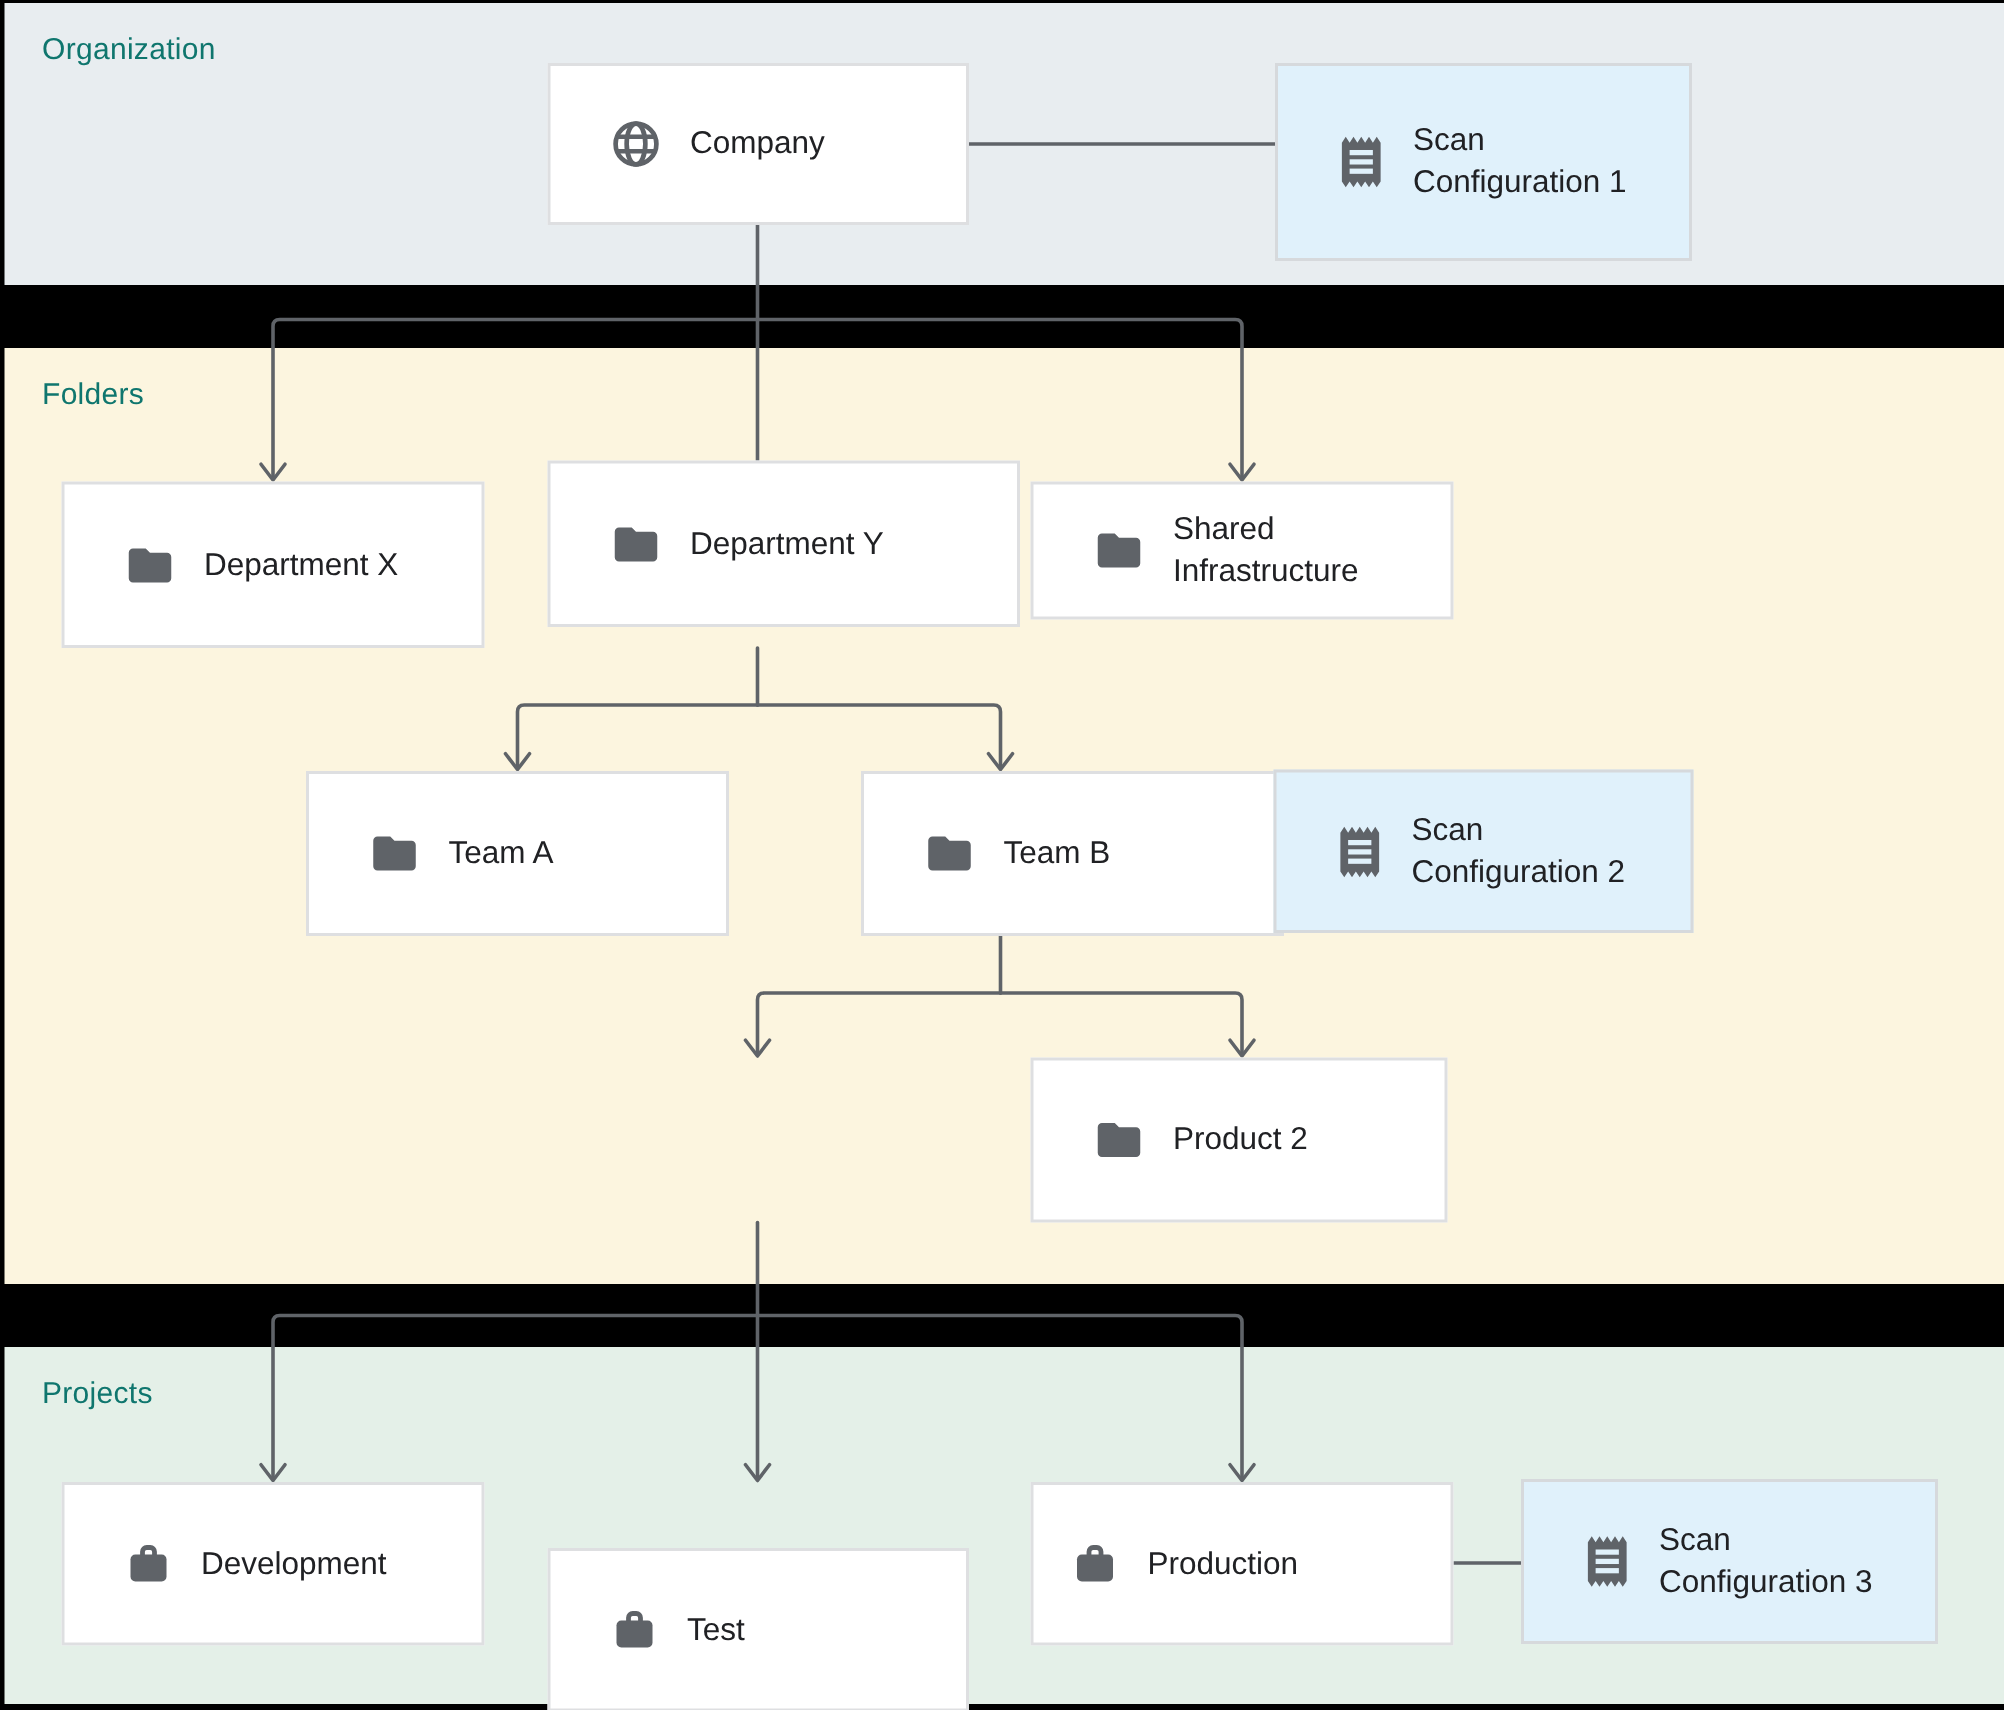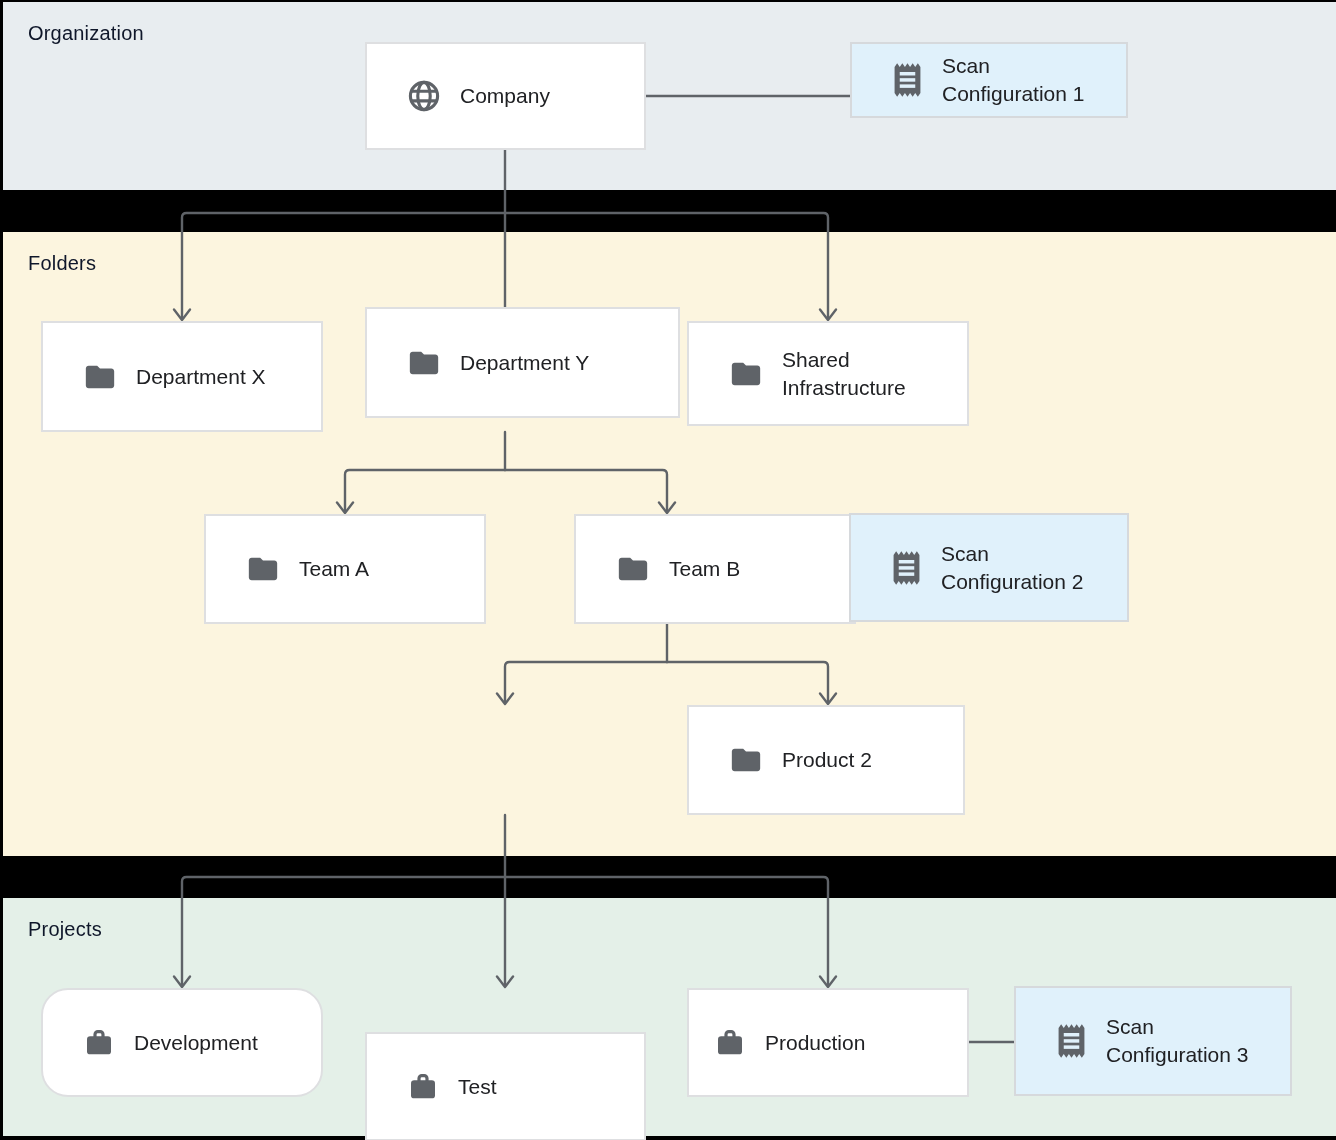--- a/index.html
+++ b/index.html
@@ -5,21 +5,21 @@
   html,body{margin:0;padding:0;background:#000;}
   #stage{
     position:relative;width:1336px;height:1140px;background:#000;overflow:hidden;
     font-family:"Liberation Sans","DejaVu Sans",sans-serif;
   }
   .band{position:absolute;left:3px;right:0;}
   #band-organization{top:2px;height:188px;background:#e8edf0;}
   #band-folders{top:232px;height:624px;background:#fcf5df;}
   #band-projects{top:898px;height:238px;background:#e4f0e8;}
   .band-label{
-    position:absolute;left:25px;top:20px;font-size:20px;color:#0f172a;letter-spacing:.2px;
+    position:absolute;left:25px;top:20px;font-size:20px;color:#0f766e;letter-spacing:.2px;
   }
   #connectors{position:absolute;left:0;top:0;z-index:2;pointer-events:none;}
   .node{
     position:absolute;z-index:3;box-sizing:border-box;
     background:#ffffff;border:2px solid #dedfe1;
     display:flex;align-items:center;gap:19px;padding-left:40px;
     font-size:21px;color:#202124;
   }
   .node.scan{background:#e0f1fb;border-color:#d6d9dc;}
   .node .label{line-height:1.33;max-width:192px;}
@@ -76,21 +76,21 @@
 
   <div class="node" style="left:365px;top:42px;width:281px;height:108px;">
     <svg class="icon" width="34" height="34" viewBox="0 0 24 24" fill="none" stroke="#5f6368" stroke-width="2.2">
       <circle cx="12" cy="12" r="9.6"></circle>
         <ellipse cx="12" cy="12" rx="4.4" ry="9.6"></ellipse>
         <path d="M2.7 8.6 H21.3 M2.7 15.4 H21.3"></path>
     </svg>
     <span class="label">Company</span>
   </div>
 
-  <div class="node scan" style="left:850px;top:42px;width:278px;height:76px;">
+  <div class="node scan" style="left:850px;top:42px;width:278px;height:132px;">
     <svg class="icon" width="31" height="40" viewBox="0 0 24 30">
       <path fill="#5f6368" d="M2,5 L4,2 L6,5 L8,2 L10,5 L12,2 L14,5 L16,2 L18,5 L20,2 L22,5 L22,25 L20,28 L18,25 L16,28 L14,25 L12,28 L10,25 L8,28 L6,25 L4,28 L2,25 Z"></path>
       <rect x="6" y="8.8" width="12" height="2.7" fill="#e0f1fb"></rect>
         <rect x="6" y="13.6" width="12" height="2.7" fill="#e0f1fb"></rect>
         <rect x="6" y="18.4" width="12" height="2.7" fill="#e0f1fb"></rect>
     </svg>
     <span class="label">Scan Configuration 1</span>
   </div>
 
   <div class="node" style="left:41px;top:321px;width:282px;height:111px;">
@@ -100,21 +100,21 @@
     <span class="label">Department X</span>
   </div>
 
   <div class="node" style="left:365px;top:307px;width:315px;height:111px;">
     <svg class="icon" width="34" height="34" viewBox="0 0 24 24">
       <path fill="#5f6368" d="M10 4H4c-1.1 0-2 .9-2 2v12c0 1.1.9 2 2 2h16c1.1 0 2-.9 2-2V8c0-1.1-.9-2-2-2h-8l-2-2z"></path>
     </svg>
     <span class="label">Department Y</span>
   </div>
 
-  <div class="node" style="left:687px;top:321px;width:282px;height:105px;">
+  <div class="node" style="left:687px;top:321px;width:282px;height:92px;">
     <svg class="icon" width="34" height="34" viewBox="0 0 24 24">
       <path fill="#5f6368" d="M10 4H4c-1.1 0-2 .9-2 2v12c0 1.1.9 2 2 2h16c1.1 0 2-.9 2-2V8c0-1.1-.9-2-2-2h-8l-2-2z"></path>
     </svg>
     <span class="label">Shared Infrastructure</span>
   </div>
 
   <div class="node" style="left:204px;top:514px;width:282px;height:110px;">
     <svg class="icon" width="34" height="34" viewBox="0 0 24 24">
       <path fill="#5f6368" d="M10 4H4c-1.1 0-2 .9-2 2v12c0 1.1.9 2 2 2h16c1.1 0 2-.9 2-2V8c0-1.1-.9-2-2-2h-8l-2-2z"></path>
     </svg>
@@ -139,21 +139,21 @@
   </div>
 
 
   <div class="node" style="left:687px;top:705px;width:278px;height:110px;">
     <svg class="icon" width="34" height="34" viewBox="0 0 24 24">
       <path fill="#5f6368" d="M10 4H4c-1.1 0-2 .9-2 2v12c0 1.1.9 2 2 2h16c1.1 0 2-.9 2-2V8c0-1.1-.9-2-2-2h-8l-2-2z"></path>
     </svg>
     <span class="label">Product 2</span>
   </div>
 
-  <div class="node" style="left:41px;top:988px;width:282px;height:109px;border-radius:27px;">
+  <div class="node" style="left:41px;top:988px;width:282px;height:109px;">
     <svg class="icon" width="32" height="32" viewBox="0 0 24 24">
       <path d="M9 7.5V5.6A2.1 2.1 0 0 1 11.1 3.5h1.8A2.1 2.1 0 0 1 15 5.6v1.9" fill="none" stroke="#5f6368" stroke-width="2.4"></path>
       <rect x="3" y="7" width="18" height="13.5" rx="2.4" fill="#5f6368"></rect>
     </svg>
     <span class="label">Development</span>
   </div>
 
   <div class="node" style="left:365px;top:988px;width:281px;height:109px;margin-top:44px;">
     <svg class="icon" width="32" height="32" viewBox="0 0 24 24">
       <path d="M9 7.5V5.6A2.1 2.1 0 0 1 11.1 3.5h1.8A2.1 2.1 0 0 1 15 5.6v1.9" fill="none" stroke="#5f6368" stroke-width="2.4"></path>

